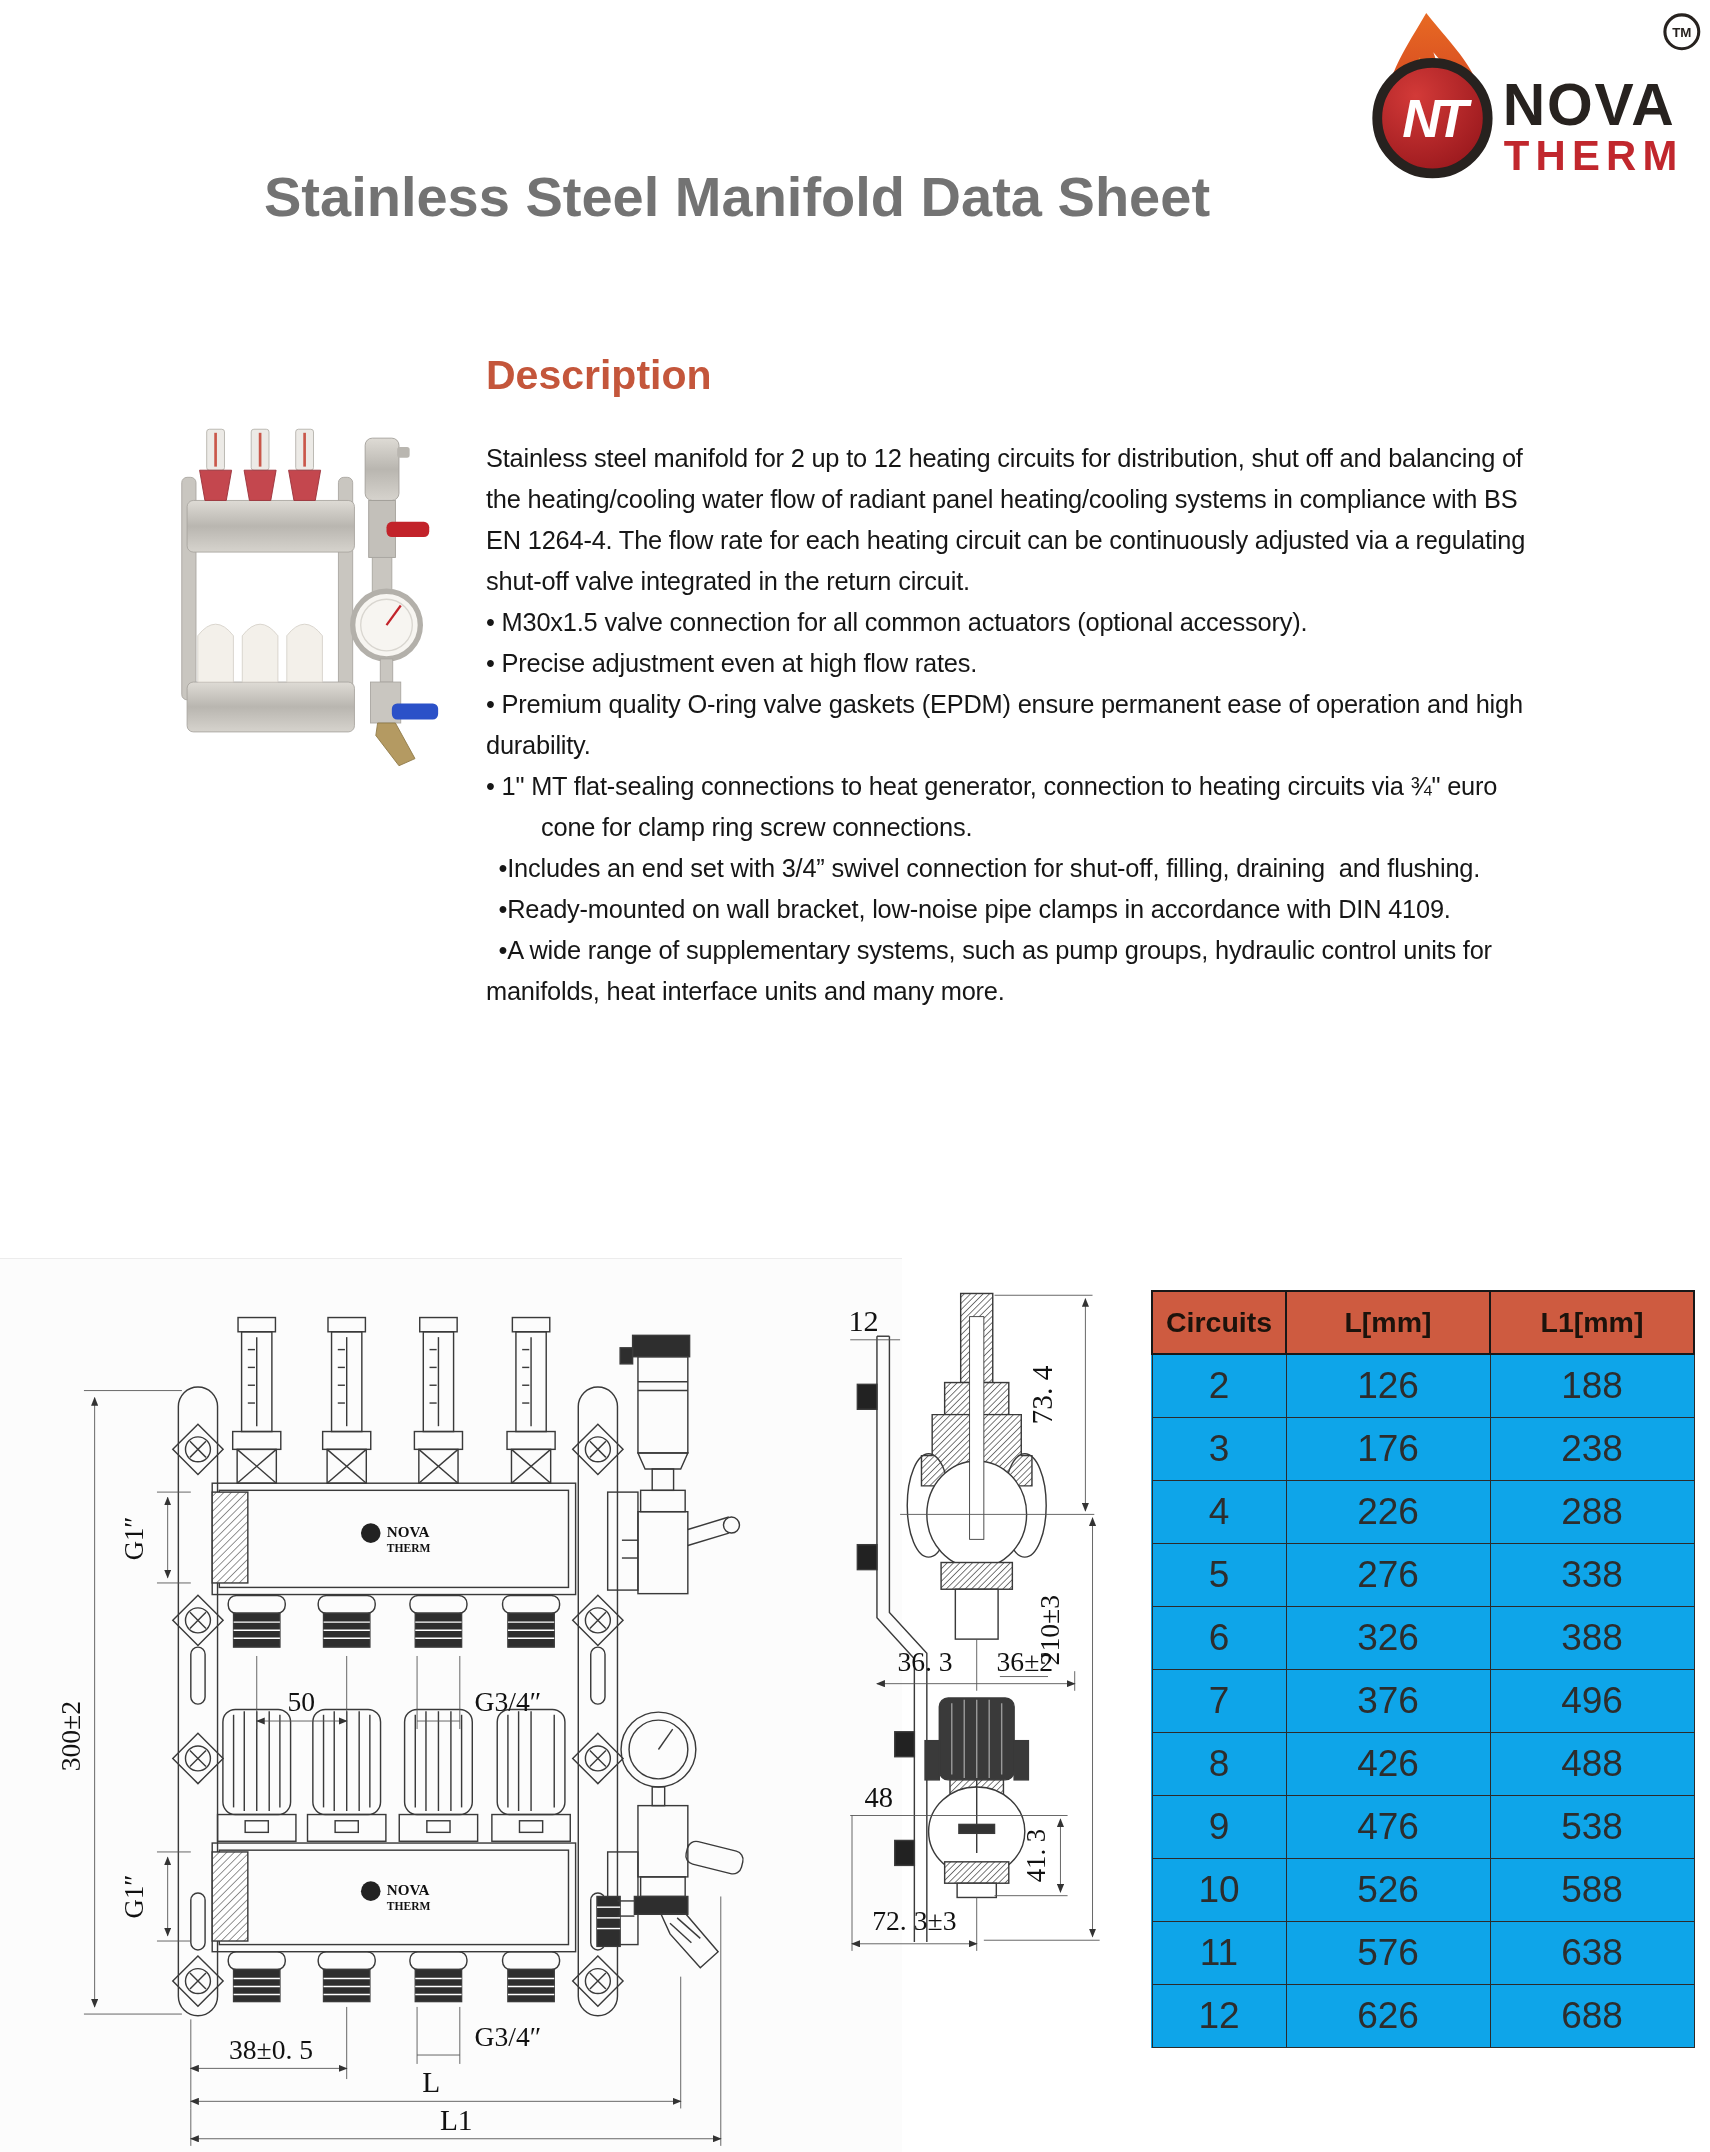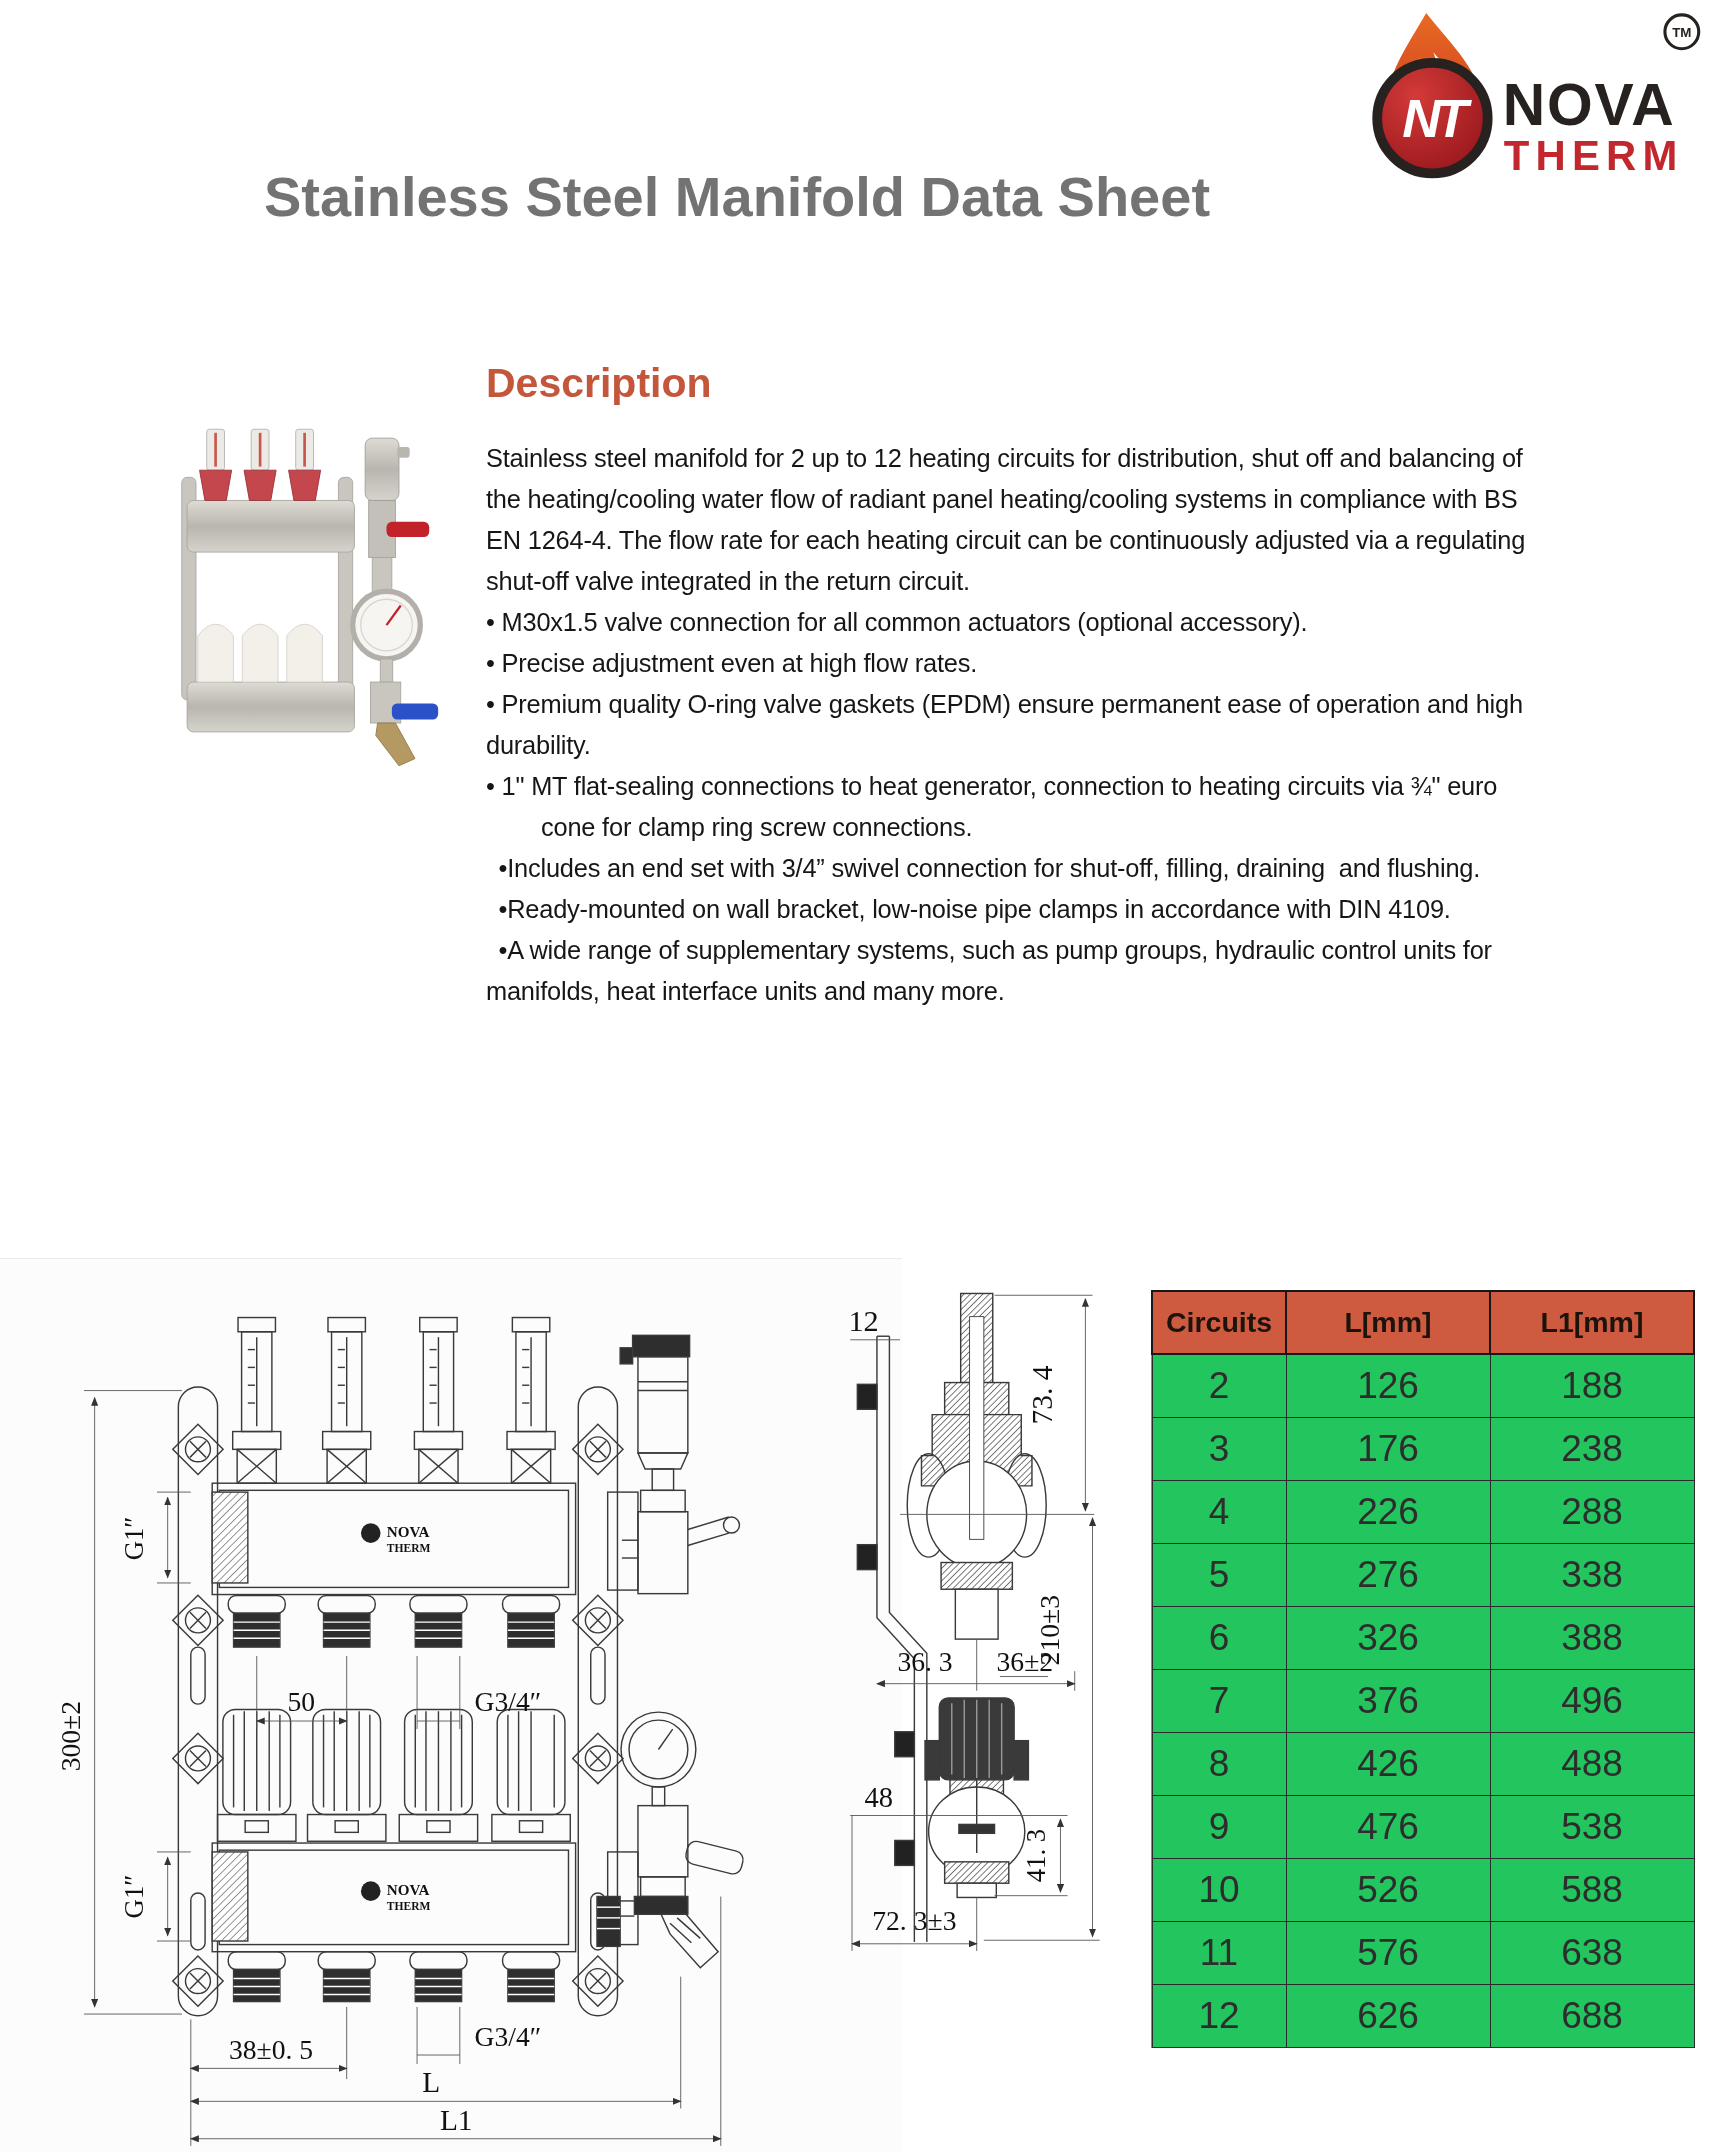--- a/index.html
+++ b/index.html
@@ -1,29 +1,29 @@
 <!DOCTYPE html>
 <html style="font-size:14.3px"><head>
 <meta charset="utf-8">
 <style>
   html,body{margin:0;padding:0;background:#fff;}
   .page{position:relative;width:1711px;height:2153px;background:#ffffff;overflow:hidden;
         font-family:"Liberation Sans",sans-serif;color:#161616;}
   .scanbg{position:absolute;left:0;top:1258px;width:902px;height:895px;background:#fcfcfc;border-top:0.9px solid #ececec;}
   .logo{position:absolute;left:1371px;top:3.6px;width:342px;height:182px;}
   .title{position:absolute;left:264px;top:164px;font-size:56px;font-weight:bold;color:#737373;white-space:nowrap;letter-spacing:0px;}
-  .desc-head{position:absolute;left:486px;top:360px;font-size:41px;font-weight:bold;color:#c4563b;}
+  .desc-head{position:absolute;left:486px;top:352px;font-size:41px;font-weight:bold;color:#c4563b;}
   .photo{position:absolute;left:162px;top:415px;}
   .body-text{position:absolute;left:486px;top:438px;width:1234px;font-size:25.4px;line-height:41px;letter-spacing:-0.2px;color:#161616;}
   .body-text .ln{white-space:pre-wrap;}
   .ind1{padding-left:12.5px;}
   .ind2{padding-left:55px;}
   .front{position:absolute;left:57px;top:1273px;}
   .side{position:absolute;left:825px;top:1281px;}
-  .spec-table{position:absolute;left:1151px;top:1290px;width:542px;border-collapse:collapse;table-layout:fixed;text-align:center;background:#22c55e;}
+  .spec-table{position:absolute;left:1151px;top:1290px;width:542px;border-collapse:collapse;table-layout:fixed;text-align:center;background:#0ea5e9;}
   .spec-table th{background:#ce5b40;border:2.7px solid #181818;font-size:28.5px;font-weight:bold;color:#1c130c;height:59px;}
   .spec-table td{border:1.8px solid #2b2b2b;font-size:37px;color:#2d2d2d;height:60px;font-weight:400;}
   .c1{width:134px;}.c2{width:204px;}.c3{width:204px;}
   svg .dim{font-family:"Liberation Serif","DejaVu Serif",serif;fill:#111;}
   svg .outl{fill:none;stroke:#3a3a3a;stroke-width:1.6;}
   svg .thin{fill:none;stroke:#555;stroke-width:1;}
 </style>
 </head>
 <body>
 

